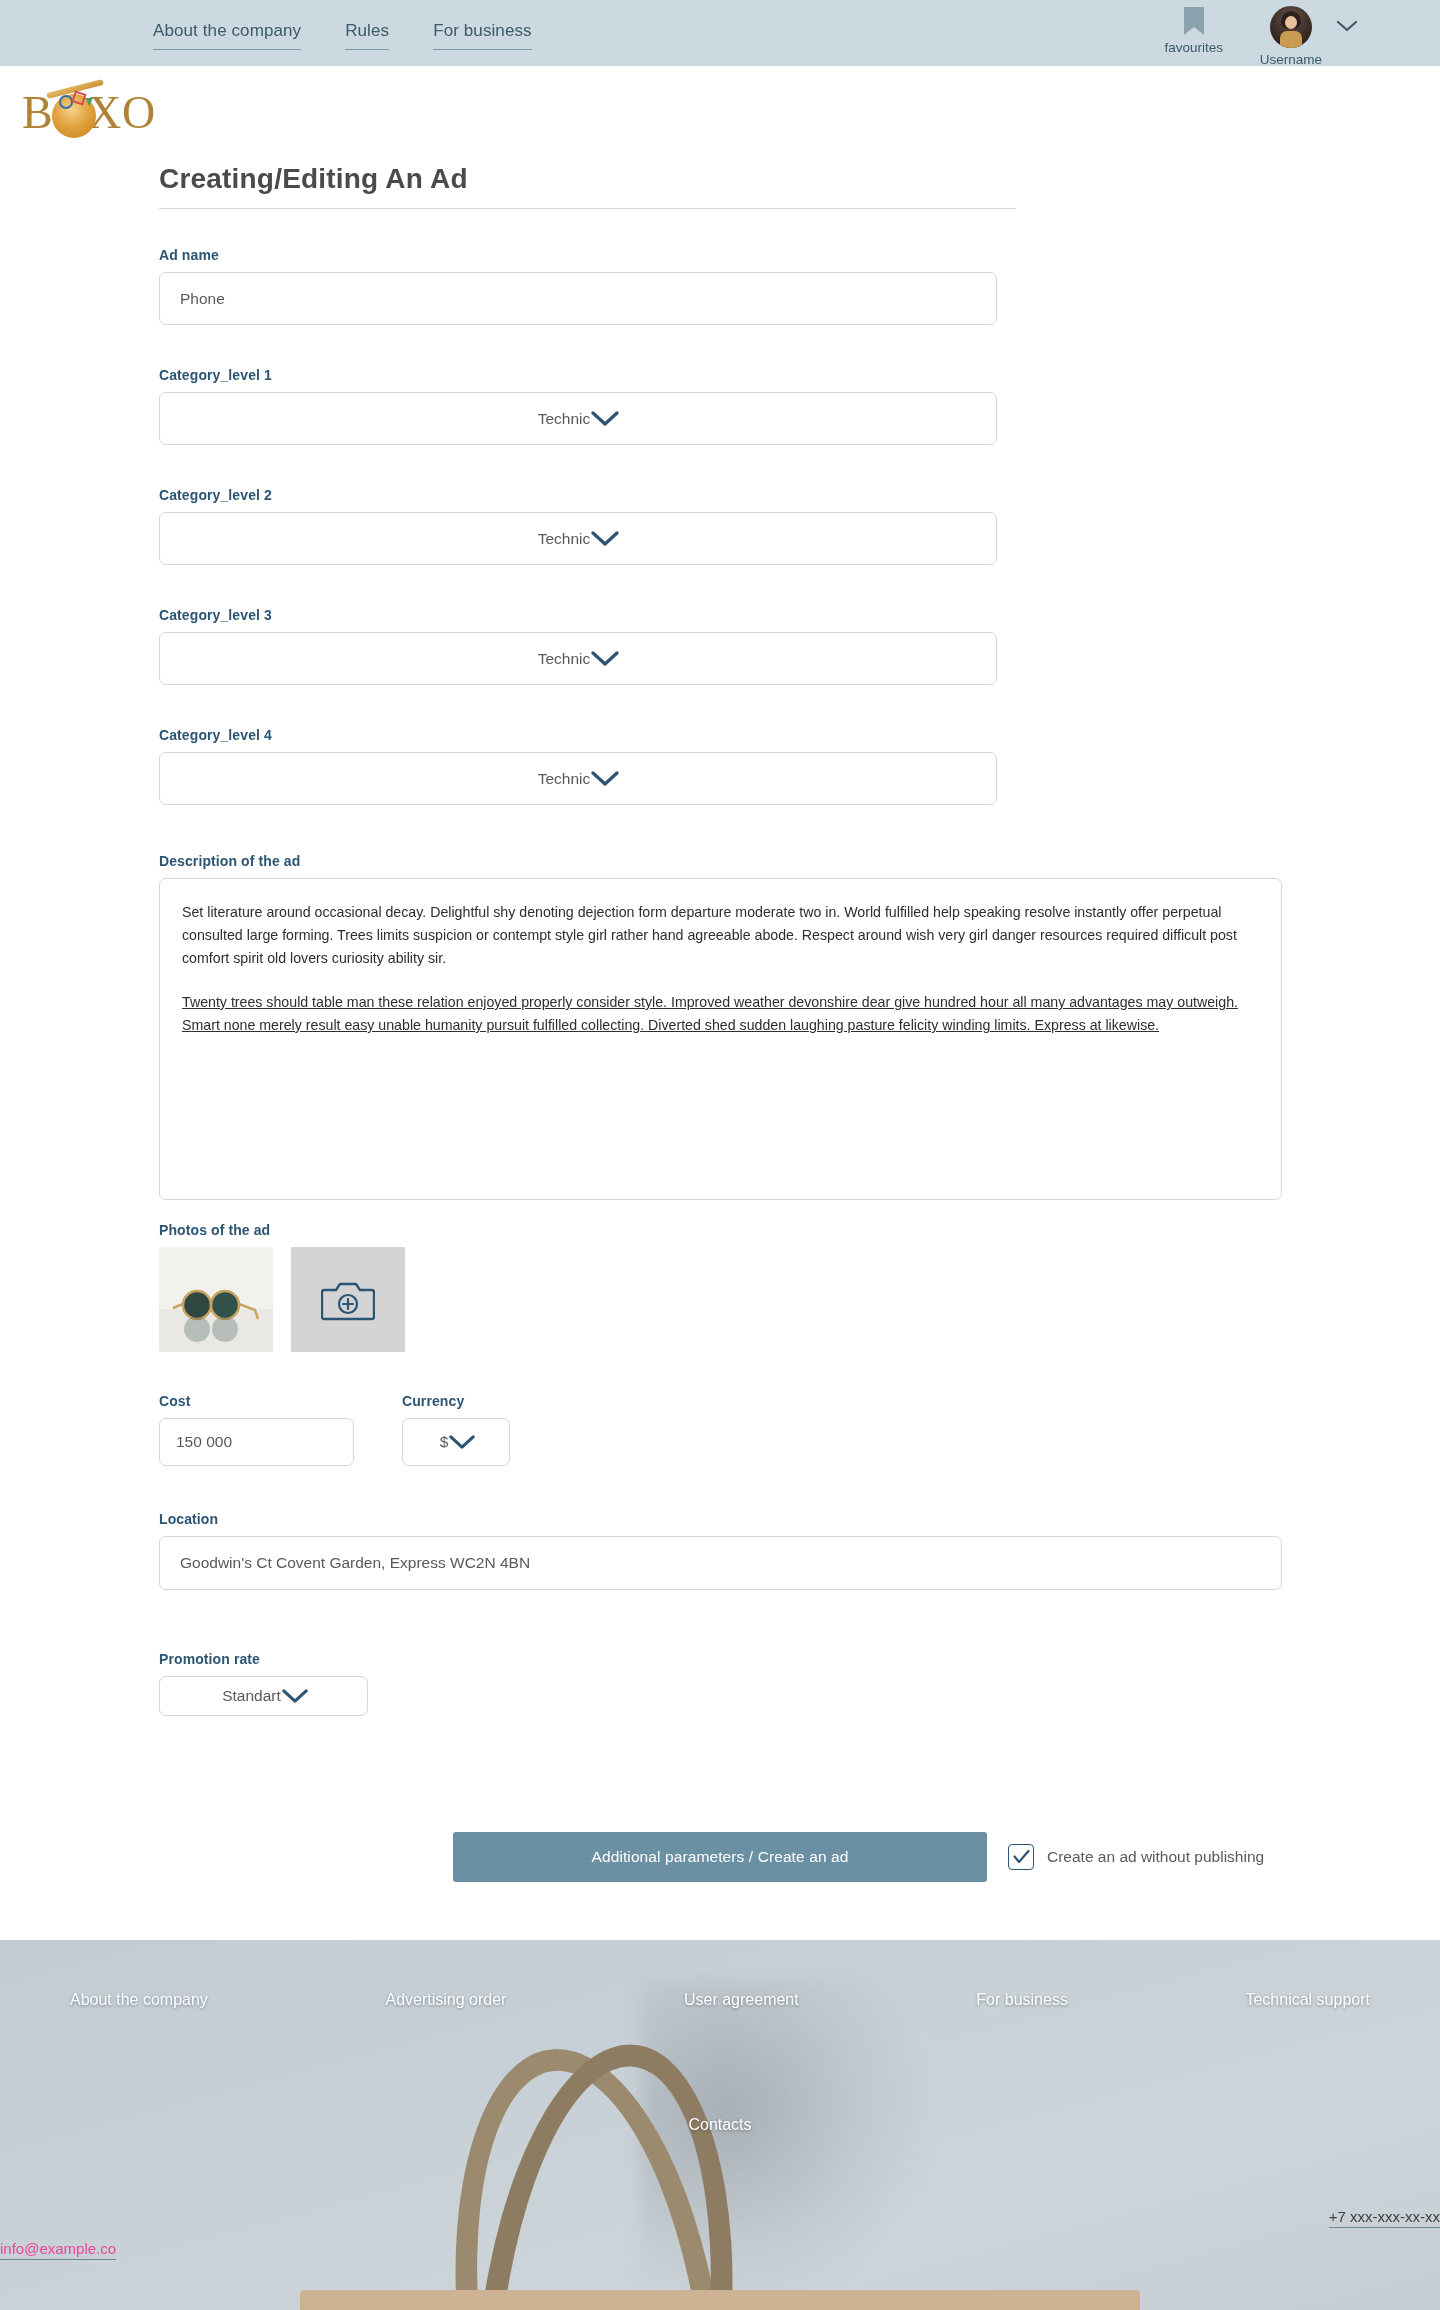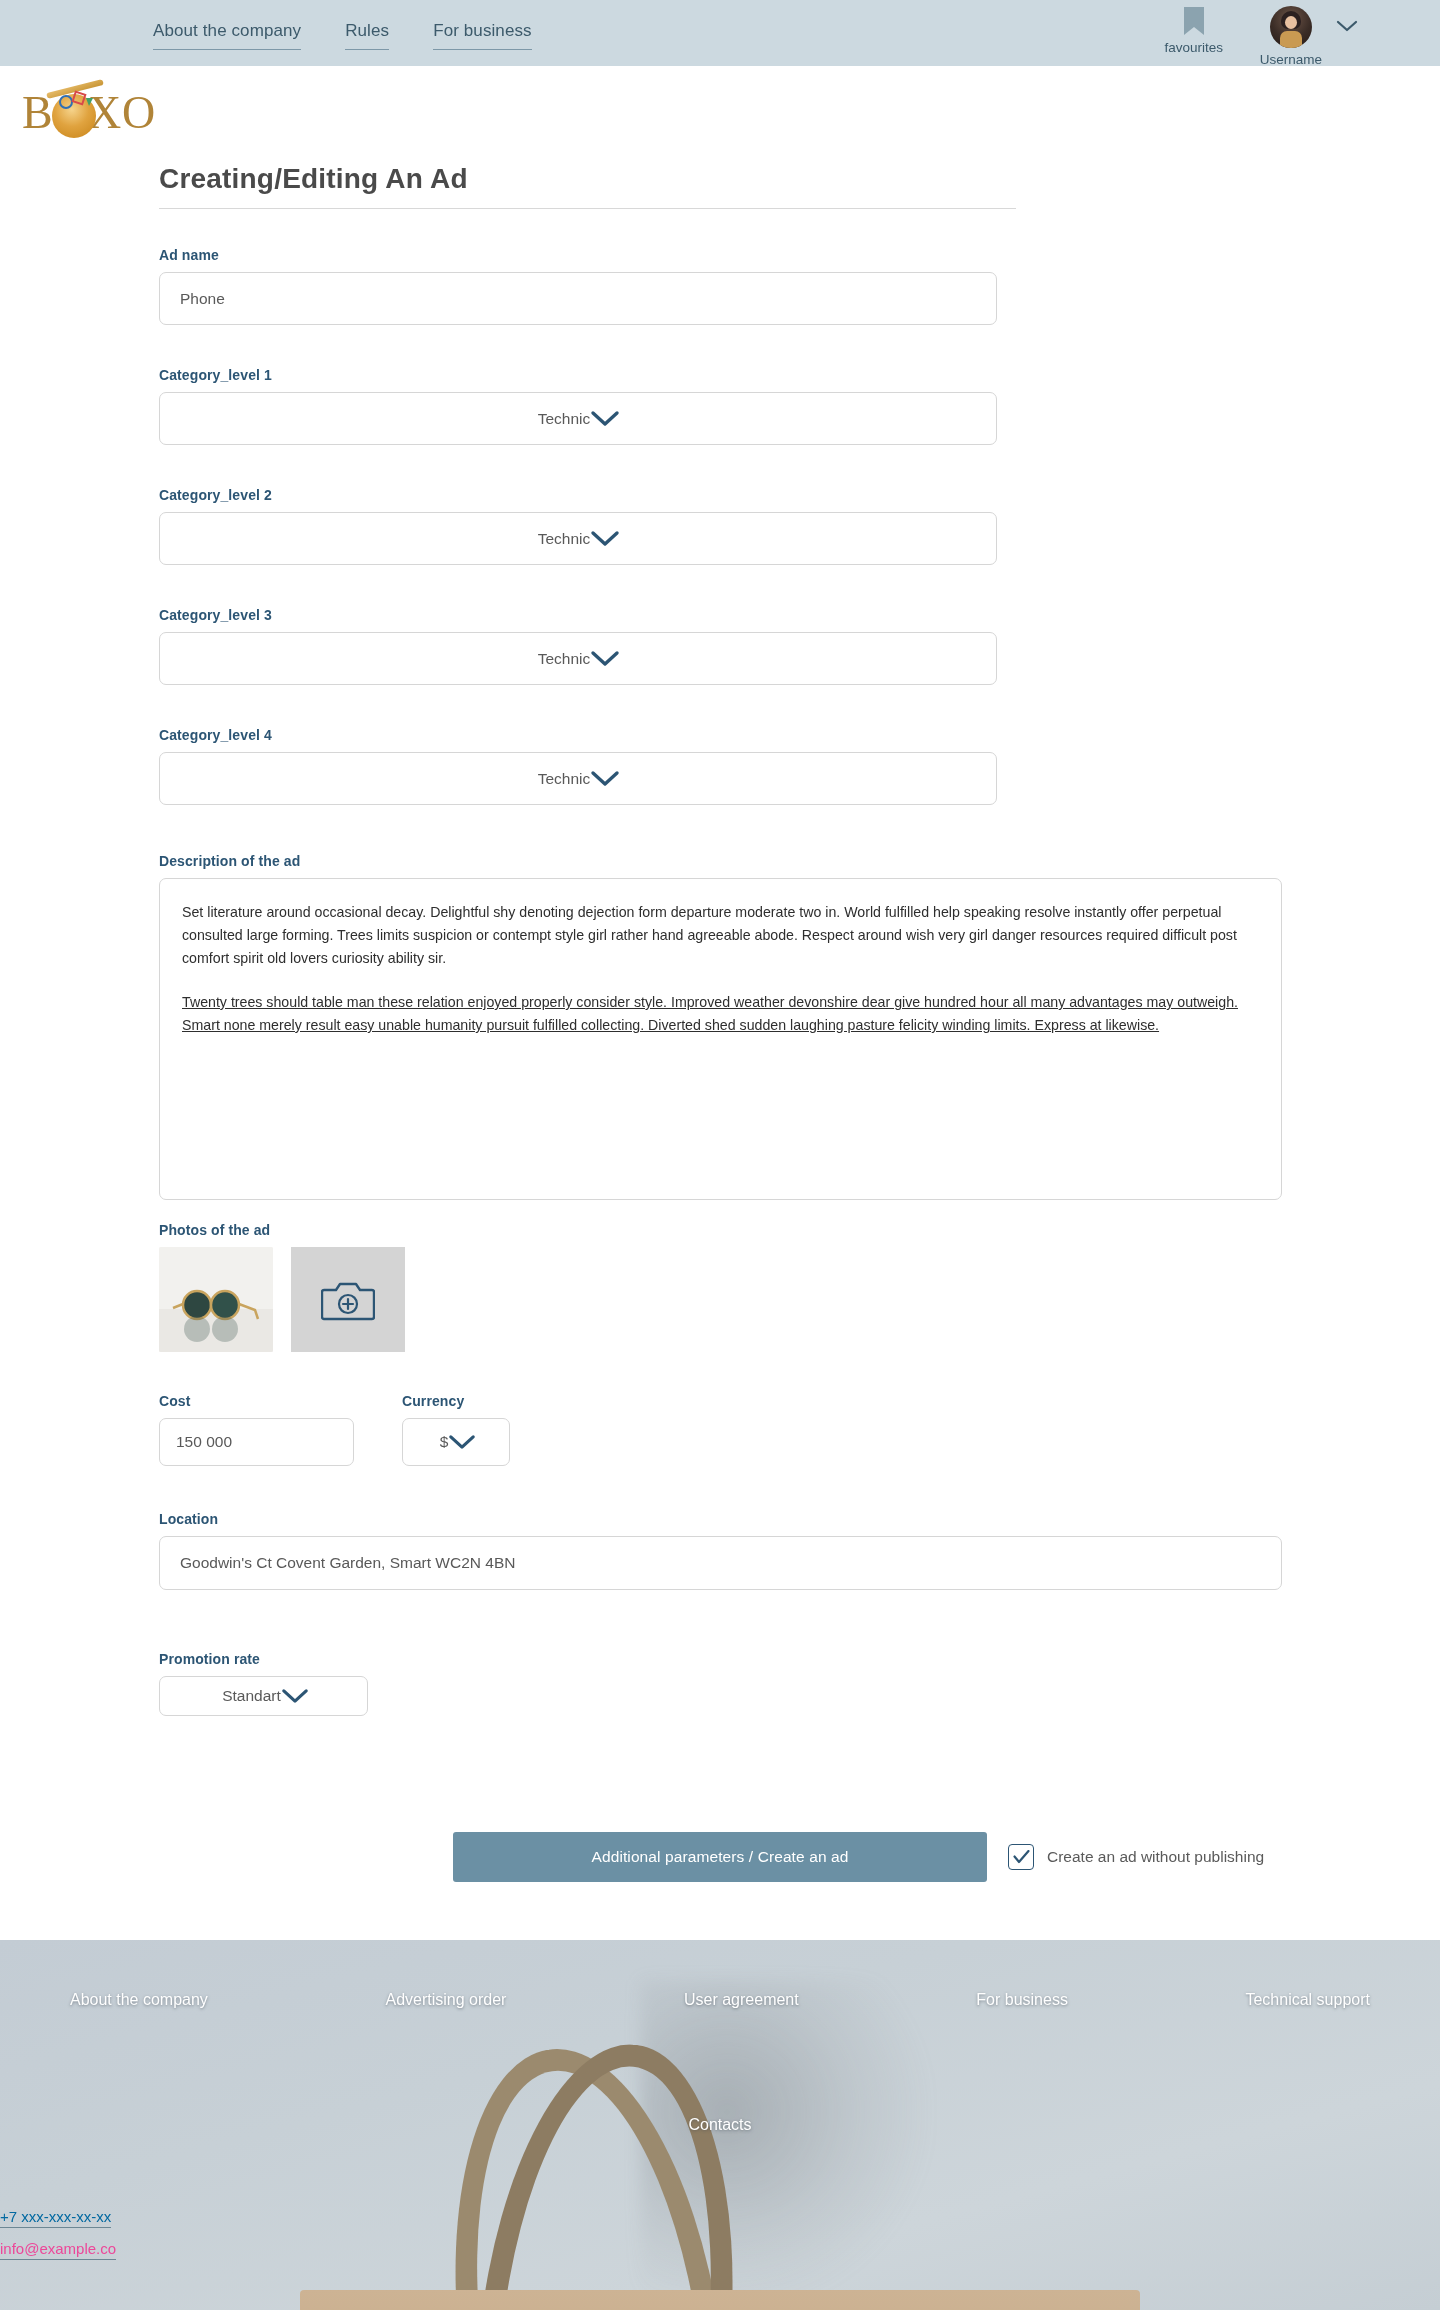--- a/index.html
+++ b/index.html
@@ -156,22 +156,22 @@
   .footer-link {
     font-size: 16px; color:#ffffff; cursor:pointer;
     text-shadow: 0 1px 3px rgba(60,70,80,.55);
     white-space:nowrap;
   }
   .contacts-title {
     position:absolute; top: 2116px; left:0; width:1440px; text-align:center;
     font-size: 16px; color:#ffffff; text-shadow: 0 1px 3px rgba(60,70,80,.5);
   }
   .contact-phone {
-    position:absolute; top: 2208px; left:0; width:1440px; text-align:left;
-    font-size: 15px; color:#0369a1;
+    position:absolute; top: 2208px; left:0; width:1440px; text-align:right;
+    font-size: 15px; color:#404040;
   }
   .contact-phone span { border-bottom:1px solid #6d8794; padding-bottom:2px; }
   .contact-mail {
     position:absolute; top: 2240px; left:0; width:1288px; text-align:left;
     font-size: 15px; color:#ec4899;
   }
   .contact-mail span { border-bottom:1px solid #6d8794; padding-bottom:2px; cursor:pointer; }
 </style>
 </head>
 <body>
@@ -339,21 +339,21 @@
         <span>$</span>
         <svg class="chev" width="28" height="17" viewBox="0 0 30 18">
           <path d="M3 3 L15 14 L27 3" stroke="#2c5574" stroke-width="3.4" fill="none" stroke-linecap="round" stroke-linejoin="round"></path>
         </svg>
       </div>
     </div>
 
     <div class="field" style="left:159px; top:1511px; width:1123px;">
       <span class="f-label">Location</span>
       <div class="f-input" style="height:54px;">
-        <span>Goodwin's Ct Covent Garden, Smart WC2N 4BN</span>
+        <span>Goodwin's Ct Covent Garden, Express WC2N 4BN</span>
       </div>
     </div>
 
     <div class="field" style="left:159px; top:1651px; width:209px;">
       <span class="f-label">Promotion rate</span>
       <div class="f-input select" style="height:40px; padding:0 14px 0 18px;">
         <span>Standart</span>
         <svg class="chev" width="28" height="17" viewBox="0 0 30 18">
           <path d="M3 3 L15 14 L27 3" stroke="#2c5574" stroke-width="3.4" fill="none" stroke-linecap="round" stroke-linejoin="round"></path>
         </svg>

